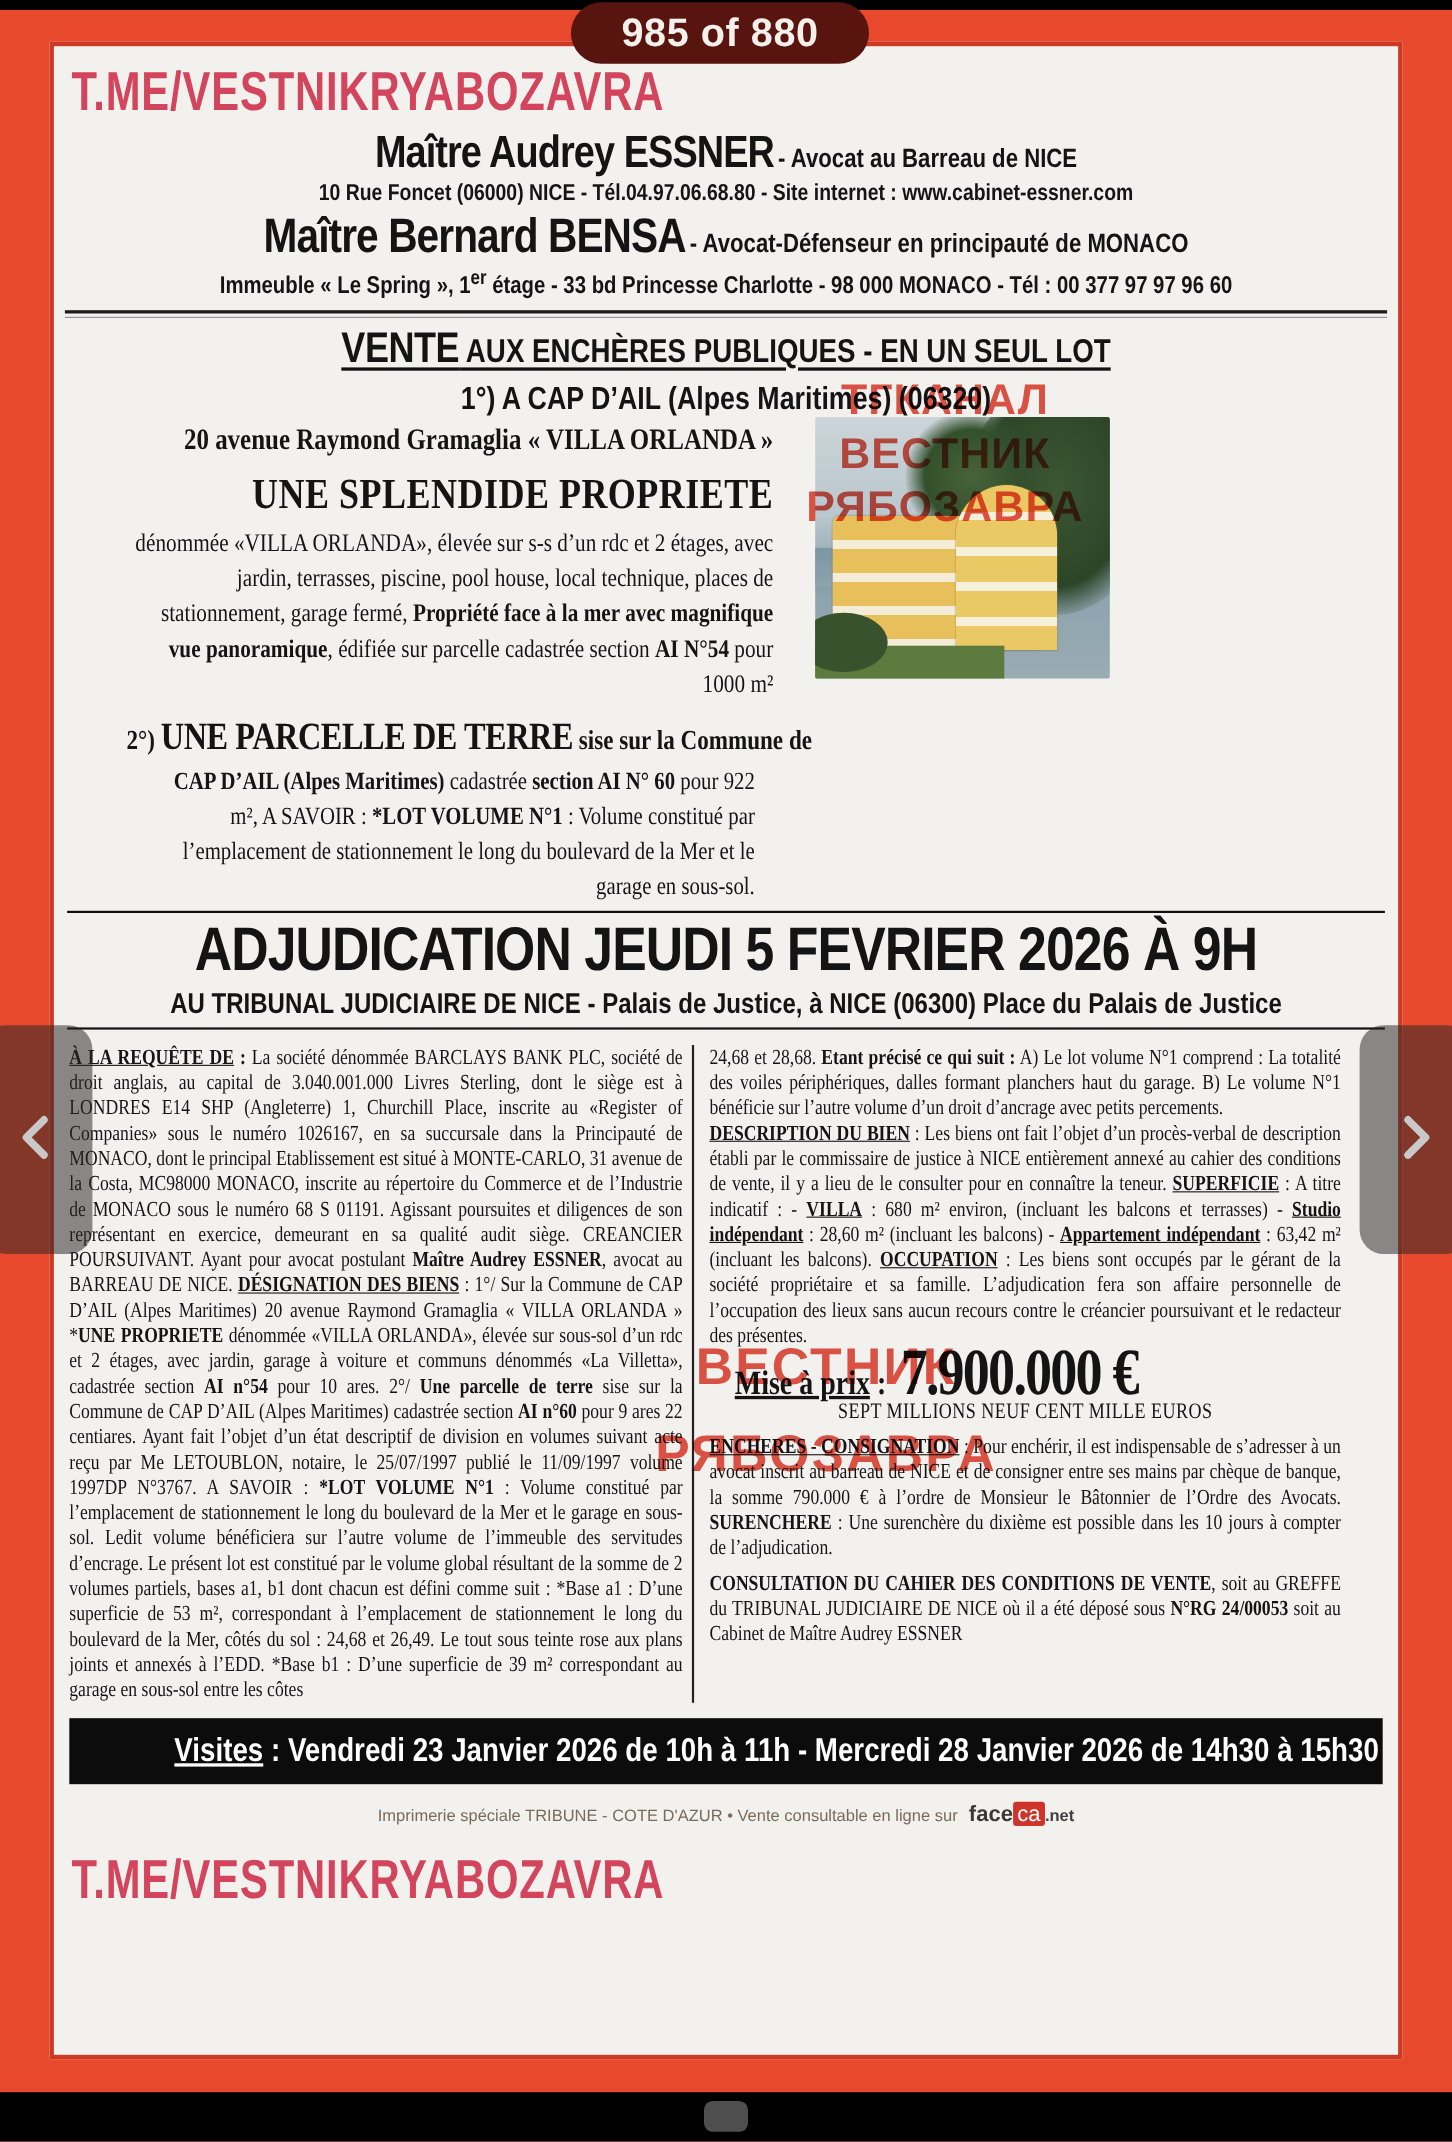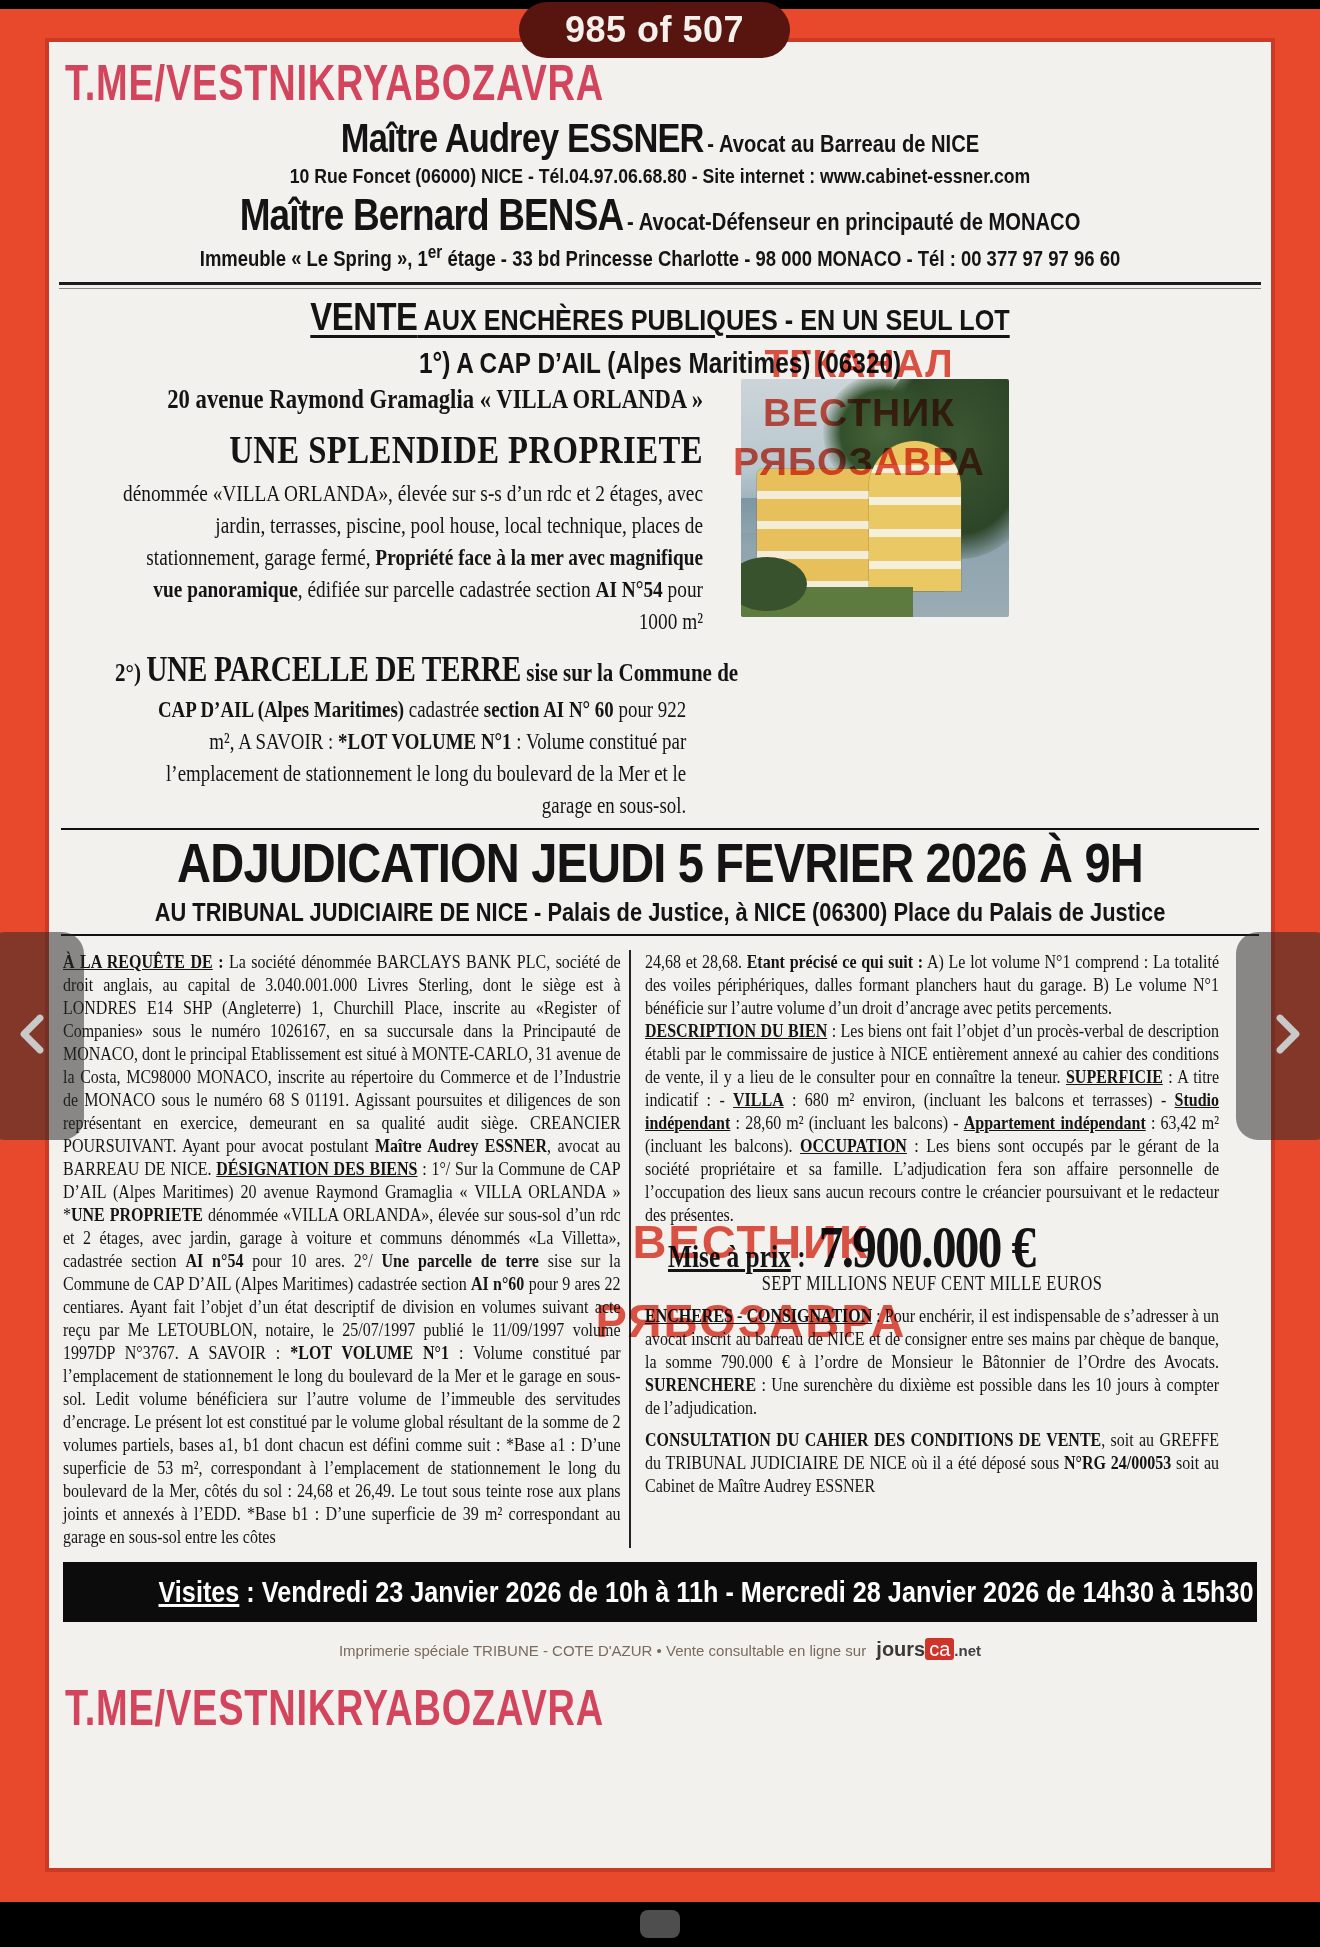--- a/index.html
+++ b/index.html
@@ -92,21 +92,21 @@
   .visites-text{font-weight:bold;font-size:30px;}
   .imprimerie{text-align:center;margin-top:16px;font-size:15px;color:#7a6a5c;}
   .logo-tribu{font-weight:bold;color:#3c3835;font-size:20px;margin-left:6px;}
   .logo-ca{background:#cf342b;color:#fff;font-weight:normal;font-size:20px;padding:0 4px;border-radius:3px;}
   .logo-net{color:#404040;font-weight:bold;font-size:15px;}
 </style>
 </head>
 <body>
 
 <div class="status-strip"></div>
-<div class="counter-pill">985 of 507</div>
+<div class="counter-pill">985 of 880</div>
 
 <div class="document">
 
   <div class="tg-banner top cond78">T.ME/VESTNIKRYABOZAVRA</div>
 
   <header class="doc-header">
     <div class="lawyer-line condc nowrap">
       <span class="lawyer-name">Maître Audrey ESSNER</span>
       <span class="lawyer-role">- Avocat au Barreau de NICE</span>
     </div>
@@ -174,21 +174,21 @@
       </div>
     </div>
   </section>
 
   <div class="visites">
     <div class="visites-text condc nowrap"><u>Visites</u> : Vendredi 23 Janvier 2026 de 10h à 11h - Mercredi 28 Janvier 2026 de 14h30 à 15h30</div>
   </div>
 
   <div class="imprimerie">
     <span>Imprimerie spéciale TRIBUNE - COTE D'AZUR • Vente consultable en ligne sur</span>
-    <span class="logo-tribu">jours</span><span class="logo-ca">ca</span><span class="logo-net">.net</span>
+    <span class="logo-tribu">face</span><span class="logo-ca">ca</span><span class="logo-net">.net</span>
   </div>
 
   <div class="tg-banner bottom cond78">T.ME/VESTNIKRYABOZAVRA</div>
 
   <div class="wm wm2">
     <div>ВЕСТНИК</div>
     <div>РЯБОЗАВРА</div>
   </div>
 
 </div>

